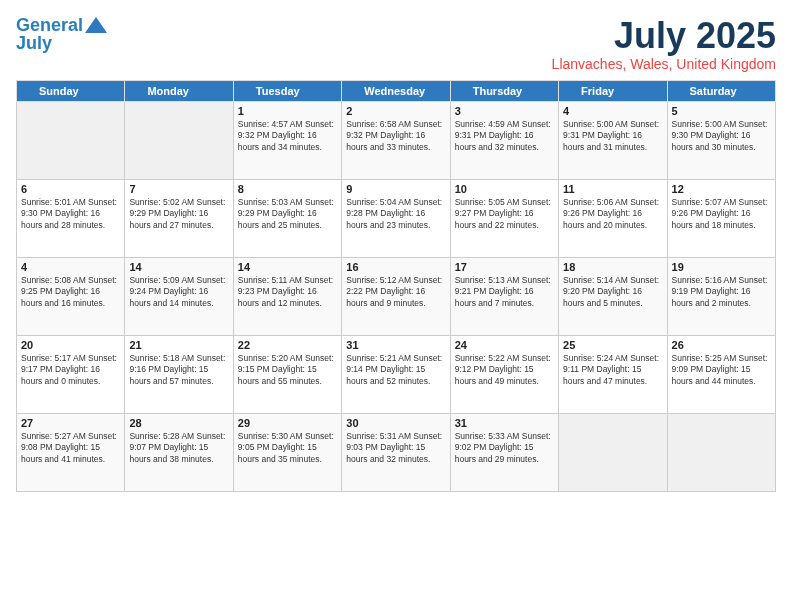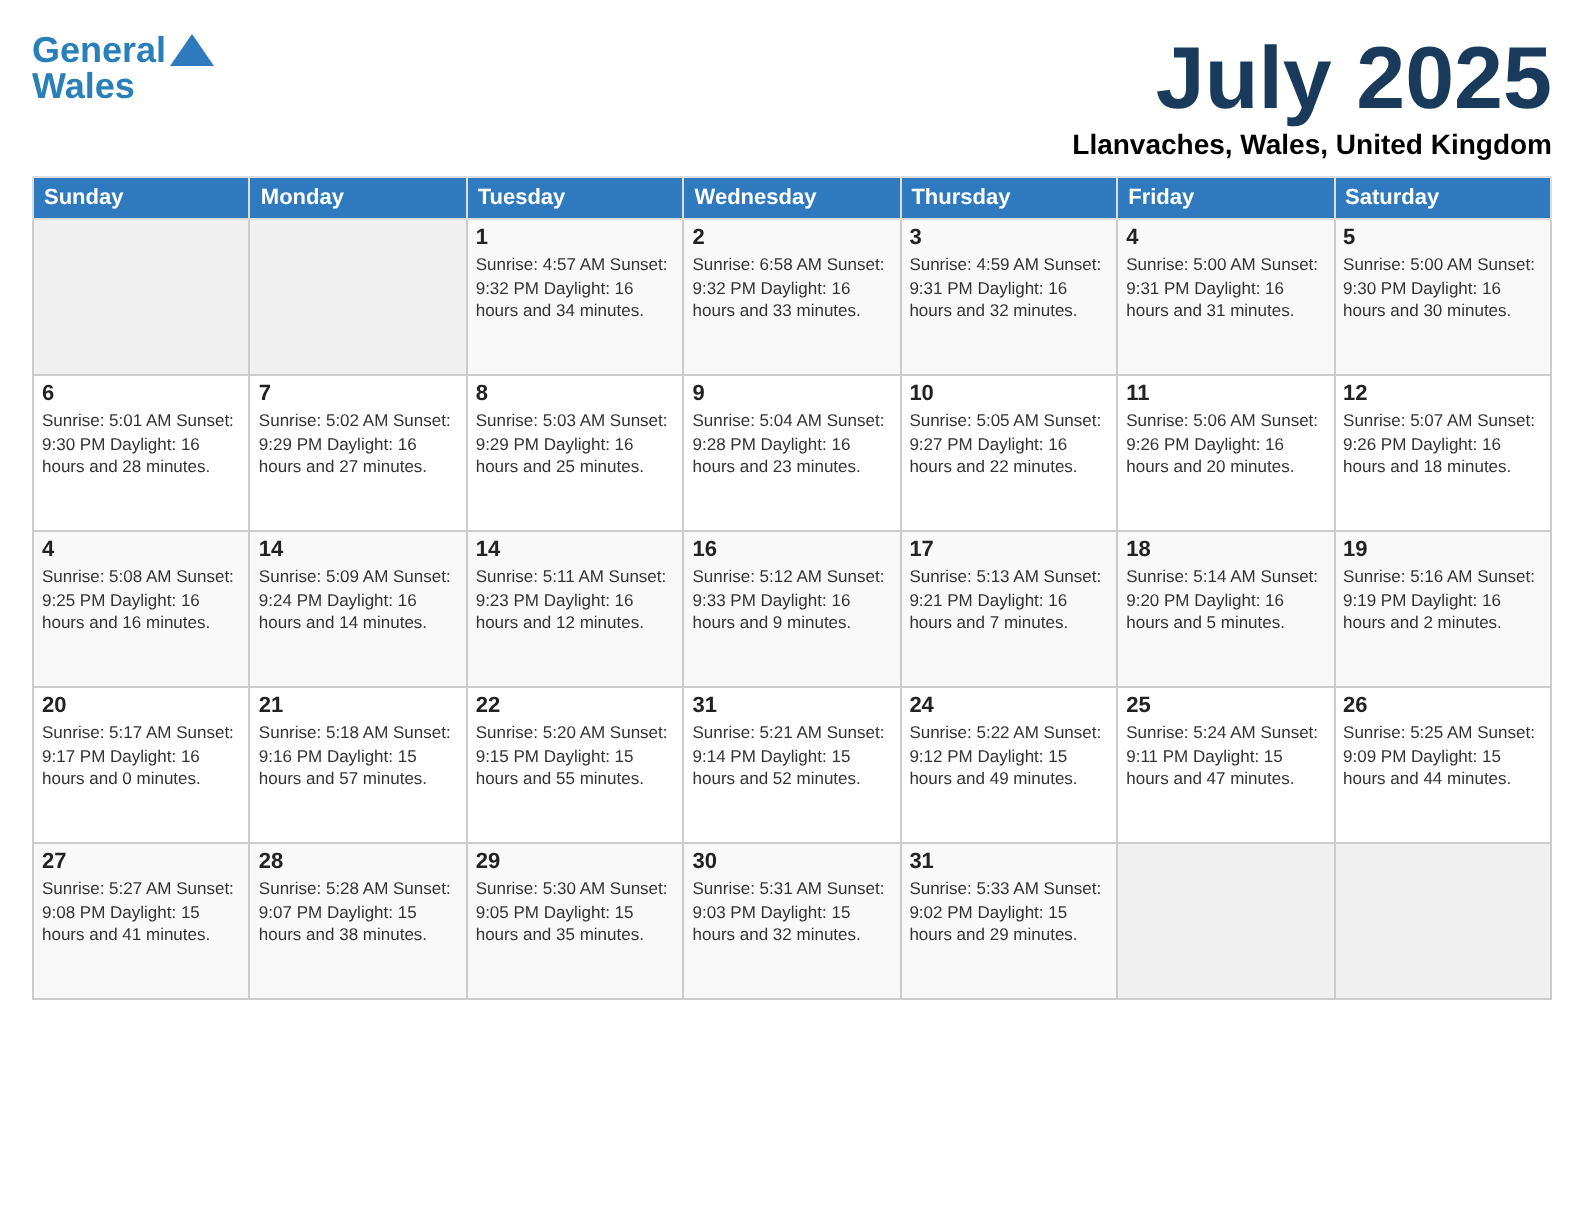--- a/index.html
+++ b/index.html
@@ -32,40 +32,40 @@
       color: #1a3a5c;
       line-height: 1;
     }
     .logo-text span {
       color: #2980b9;
     }
     .title-block {
       text-align: right;
     }
     .month-title {
-      font-size: 44px;
+      font-size: 36px;
       font-weight: bold;
       color: #1a3a5c;
       line-height: 1.1;
     }
     .location {
       font-size: 14px;
-      color: #000000;
-      font-weight: bold;
+      color: #ef4444;
+      font-weight: normal;
     }
     .calendar {
       width: 100%;
       border-collapse: collapse;
       font-size: 9.5px;
     }
     .calendar th {
       background-color: #2f7abf;
       color: white;
       text-align: left;
-      padding: 4px 5px;
+      padding: 4px 22px;
       font-size: 11px;
       font-weight: bold;
       border: 1px solid #ddd;
       margin-left: 44px;
     }
     .calendar td {
       border: 1px solid #ccc;
       vertical-align: top;
       padding: 3px 4px;
       width: calc(100% / 7);
@@ -95,21 +95,21 @@
     }
   </style>
 </head>
 <body>
 
 <div class="page">
   <div class="header">
     <div class="logo">
       <div style="display:flex; align-items:center;">
         <span class="logo-text">
-          <span>General</span><br><span style="color:#2980b9">Wales</span>
+          <span>General</span><br><span style="color:#2980b9">July</span>
         </span>
         <svg width="22" height="20" viewBox="0 0 22 20" style="margin-left:2px; margin-top:-18px;">
           <polygon points="0,18 11,2 22,18" fill="#2f7abf"></polygon>
         </svg>
       </div>
     </div>
     <div class="title-block">
       <div class="month-title">July 2025</div>
       <div class="location">Llanvaches, Wales, United Kingdom</div>
     </div>
@@ -236,21 +236,21 @@
           <td>
             <span class="day-num">14</span>
             <div class="day-detail">Sunrise: 5:11 AM
 Sunset: 9:23 PM
 Daylight: 16 hours
 and 12 minutes.</div>
           </td>
           <td>
             <span class="day-num">16</span>
             <div class="day-detail">Sunrise: 5:12 AM
-Sunset: 9:33 PM
+Sunset: 2:22 PM
 Daylight: 16 hours
 and 9 minutes.</div>
           </td>
           <td>
             <span class="day-num">17</span>
             <div class="day-detail">Sunrise: 5:13 AM
 Sunset: 9:21 PM
 Daylight: 16 hours
 and 7 minutes.</div>
           </td>

